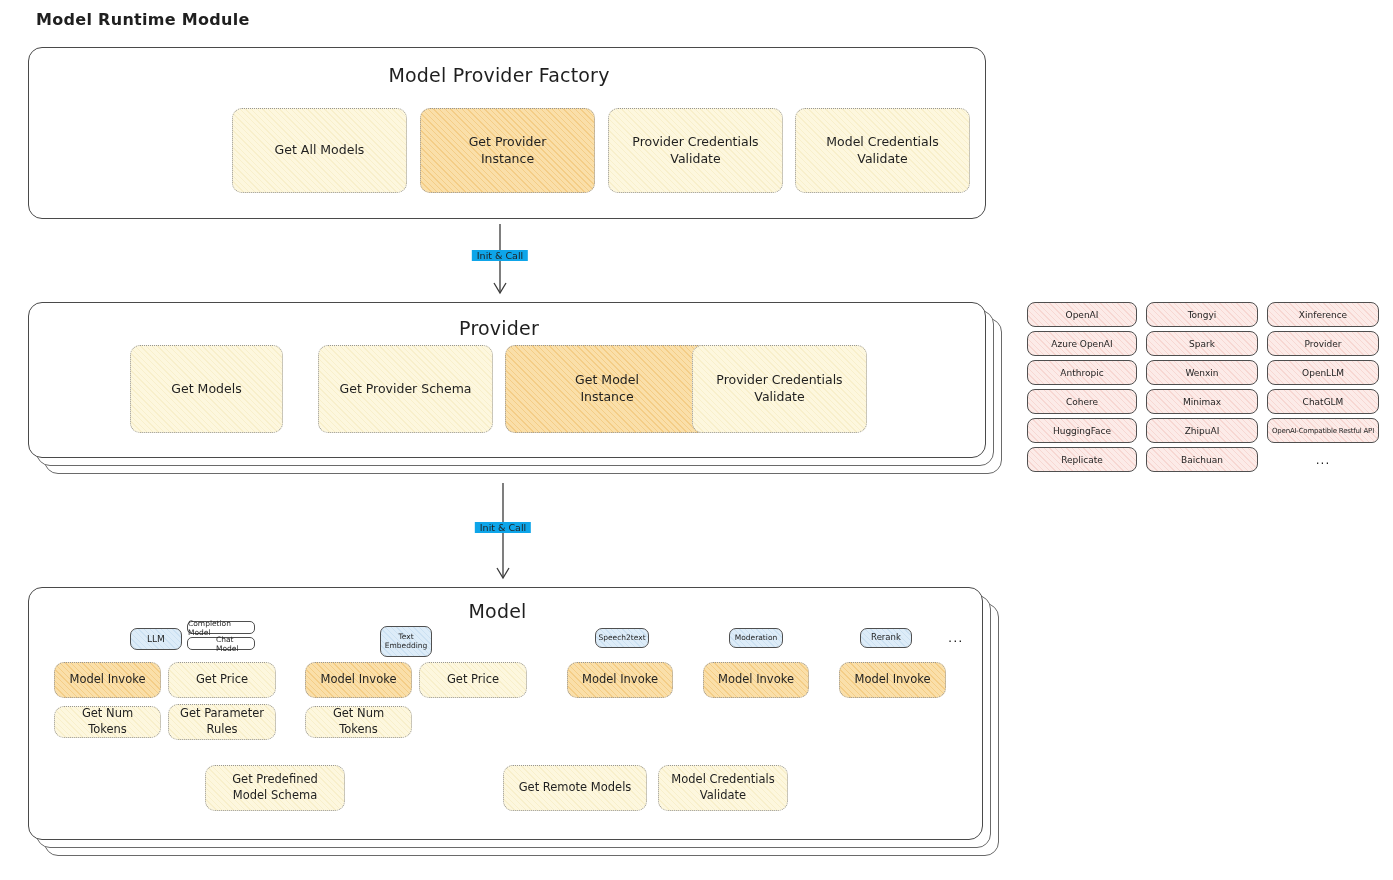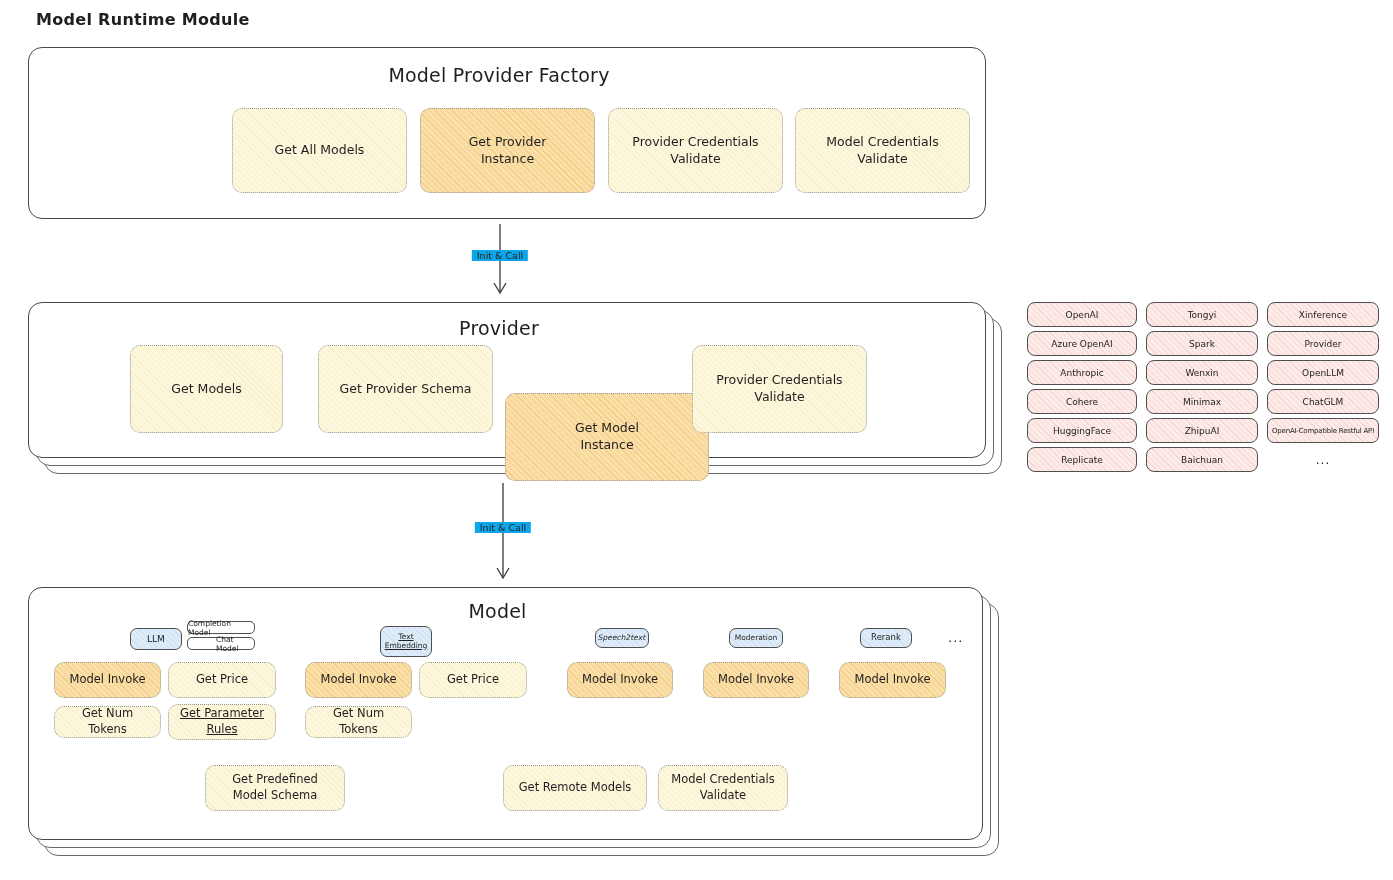--- a/index.html
+++ b/index.html
@@ -98,21 +98,21 @@
   </svg>
   <div class="arrow-label" style="left:500px;top:250px;">Init &amp; Call</div>
 
   <div class="stack-layer" style="left:44px;top:318px;width:958px;height:156px;"></div>
   <div class="stack-layer" style="left:36px;top:310px;width:958px;height:156px;"></div>
   <div class="panel" style="left:28px;top:302px;width:958px;height:156px;">
     <div class="panel-title" style="top:14px;">Provider</div>
   </div>
   <div class="method" style="left:130px;top:345px;width:153px;height:88px;">Get Models</div>
   <div class="method" style="left:318px;top:345px;width:175px;height:88px;">Get Provider Schema</div>
-  <div class="method hl narrow" style="left:505px;top:345px;width:204px;height:88px;margin-top:48px;">Get Model Instance</div>
+  <div class="method hl narrow" style="left:505px;top:345px;width:204px;height:88px;">Get Model Instance</div>
   <div class="method" style="left:692px;top:345px;width:175px;height:88px;">Provider Credentials Validate</div>
 
   <div class="chips" style="left:1027px;top:302px;width:352px;">
     <div class="chip">OpenAI</div>
     <div class="chip">Tongyi</div>
     <div class="chip">Xinference</div>
     <div class="chip">Azure OpenAI</div>
     <div class="chip">Spark</div>
     <div class="chip">Provider</div>
     <div class="chip">Anthropic</div>
@@ -137,35 +137,35 @@
 
   <div class="stack-layer" style="left:44px;top:603px;width:955px;height:253px;"></div>
   <div class="stack-layer" style="left:36px;top:595px;width:955px;height:253px;"></div>
   <div class="panel" style="left:28px;top:587px;width:955px;height:253px;">
     <div class="panel-title" style="top:12px;">Model</div>
   </div>
 
   <div class="tag" style="left:130px;top:628px;width:52px;height:22px;">LLM</div>
   <div class="subtag" style="left:187px;top:621px;width:68px;height:13px;">Completion Model</div>
   <div class="subtag" style="left:187px;top:637px;width:68px;height:13px;padding-left:28px;">Chat Model</div>
-  <div class="tag tiny" style="left:380px;top:626px;width:52px;height:31px;padding:4px 5px;text-decoration:underline;">Text Embedding</div>
-  <div class="tag tiny" style="left:595px;top:628px;width:54px;height:20px;font-style:italic;">Speech2text</div>
+  <div class="tag tiny" style="left:380px;top:626px;width:52px;height:31px;padding:4px 5px;">Text Embedding</div>
+  <div class="tag tiny" style="left:595px;top:628px;width:54px;height:20px;">Speech2text</div>
   <div class="tag tiny" style="left:729px;top:628px;width:54px;height:20px;">Moderation</div>
   <div class="tag" style="left:860px;top:628px;width:52px;height:20px;font-size:8.5px;">Rerank</div>
   <div class="ellipsis" style="left:948px;top:630px;">...</div>
 
   <div class="method hl small" style="left:54px;top:662px;width:107px;height:36px;">Model Invoke</div>
   <div class="method small" style="left:168px;top:662px;width:108px;height:36px;">Get Price</div>
   <div class="method hl small" style="left:305px;top:662px;width:107px;height:36px;">Model Invoke</div>
   <div class="method small" style="left:419px;top:662px;width:108px;height:36px;">Get Price</div>
   <div class="method hl small" style="left:567px;top:662px;width:106px;height:36px;">Model Invoke</div>
   <div class="method hl small" style="left:703px;top:662px;width:106px;height:36px;">Model Invoke</div>
   <div class="method hl small" style="left:839px;top:662px;width:107px;height:36px;">Model Invoke</div>
 
   <div class="method small" style="left:54px;top:706px;width:107px;height:32px;">Get Num Tokens</div>
-  <div class="method small" style="left:168px;top:704px;width:108px;height:36px;text-decoration:underline;">Get Parameter Rules</div>
+  <div class="method small" style="left:168px;top:704px;width:108px;height:36px;">Get Parameter Rules</div>
   <div class="method small" style="left:305px;top:706px;width:107px;height:32px;">Get Num Tokens</div>
 
   <div class="method small" style="left:205px;top:765px;width:140px;height:46px;">Get Predefined Model Schema</div>
   <div class="method small" style="left:503px;top:765px;width:144px;height:46px;">Get Remote Models</div>
   <div class="method small" style="left:658px;top:765px;width:130px;height:46px;">Model Credentials Validate</div>
 
 </div>
 
 </body></html>

